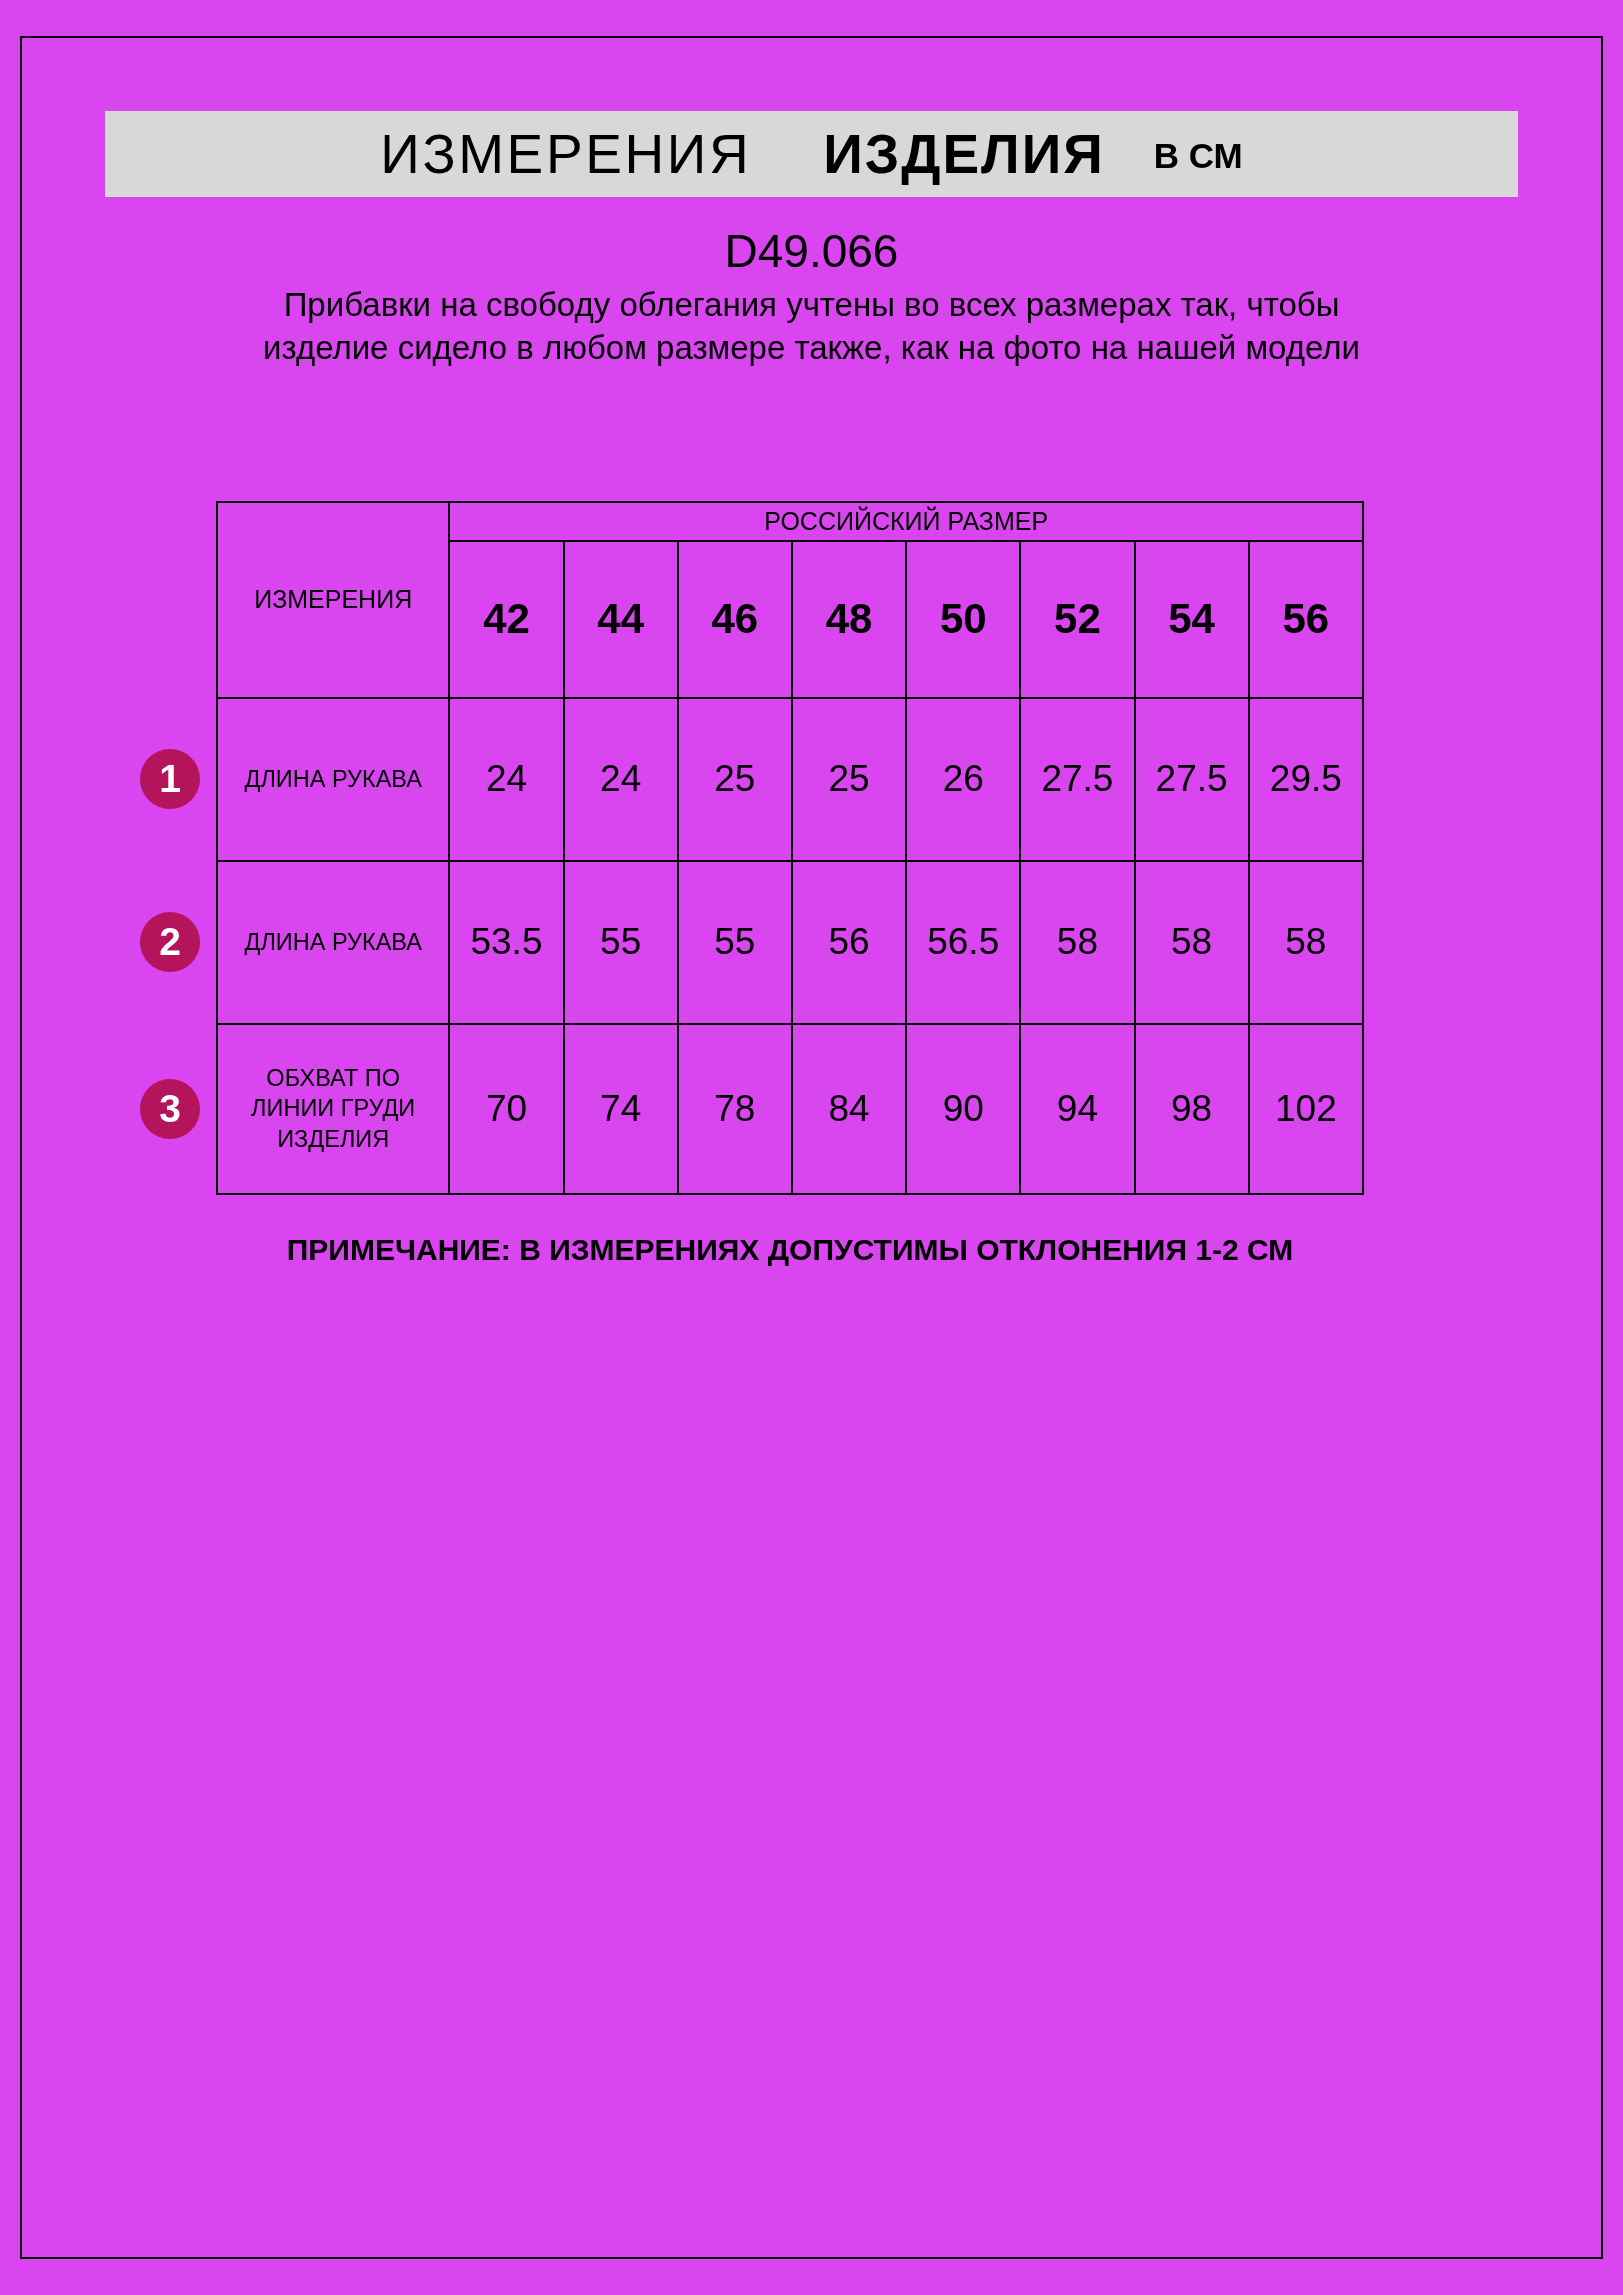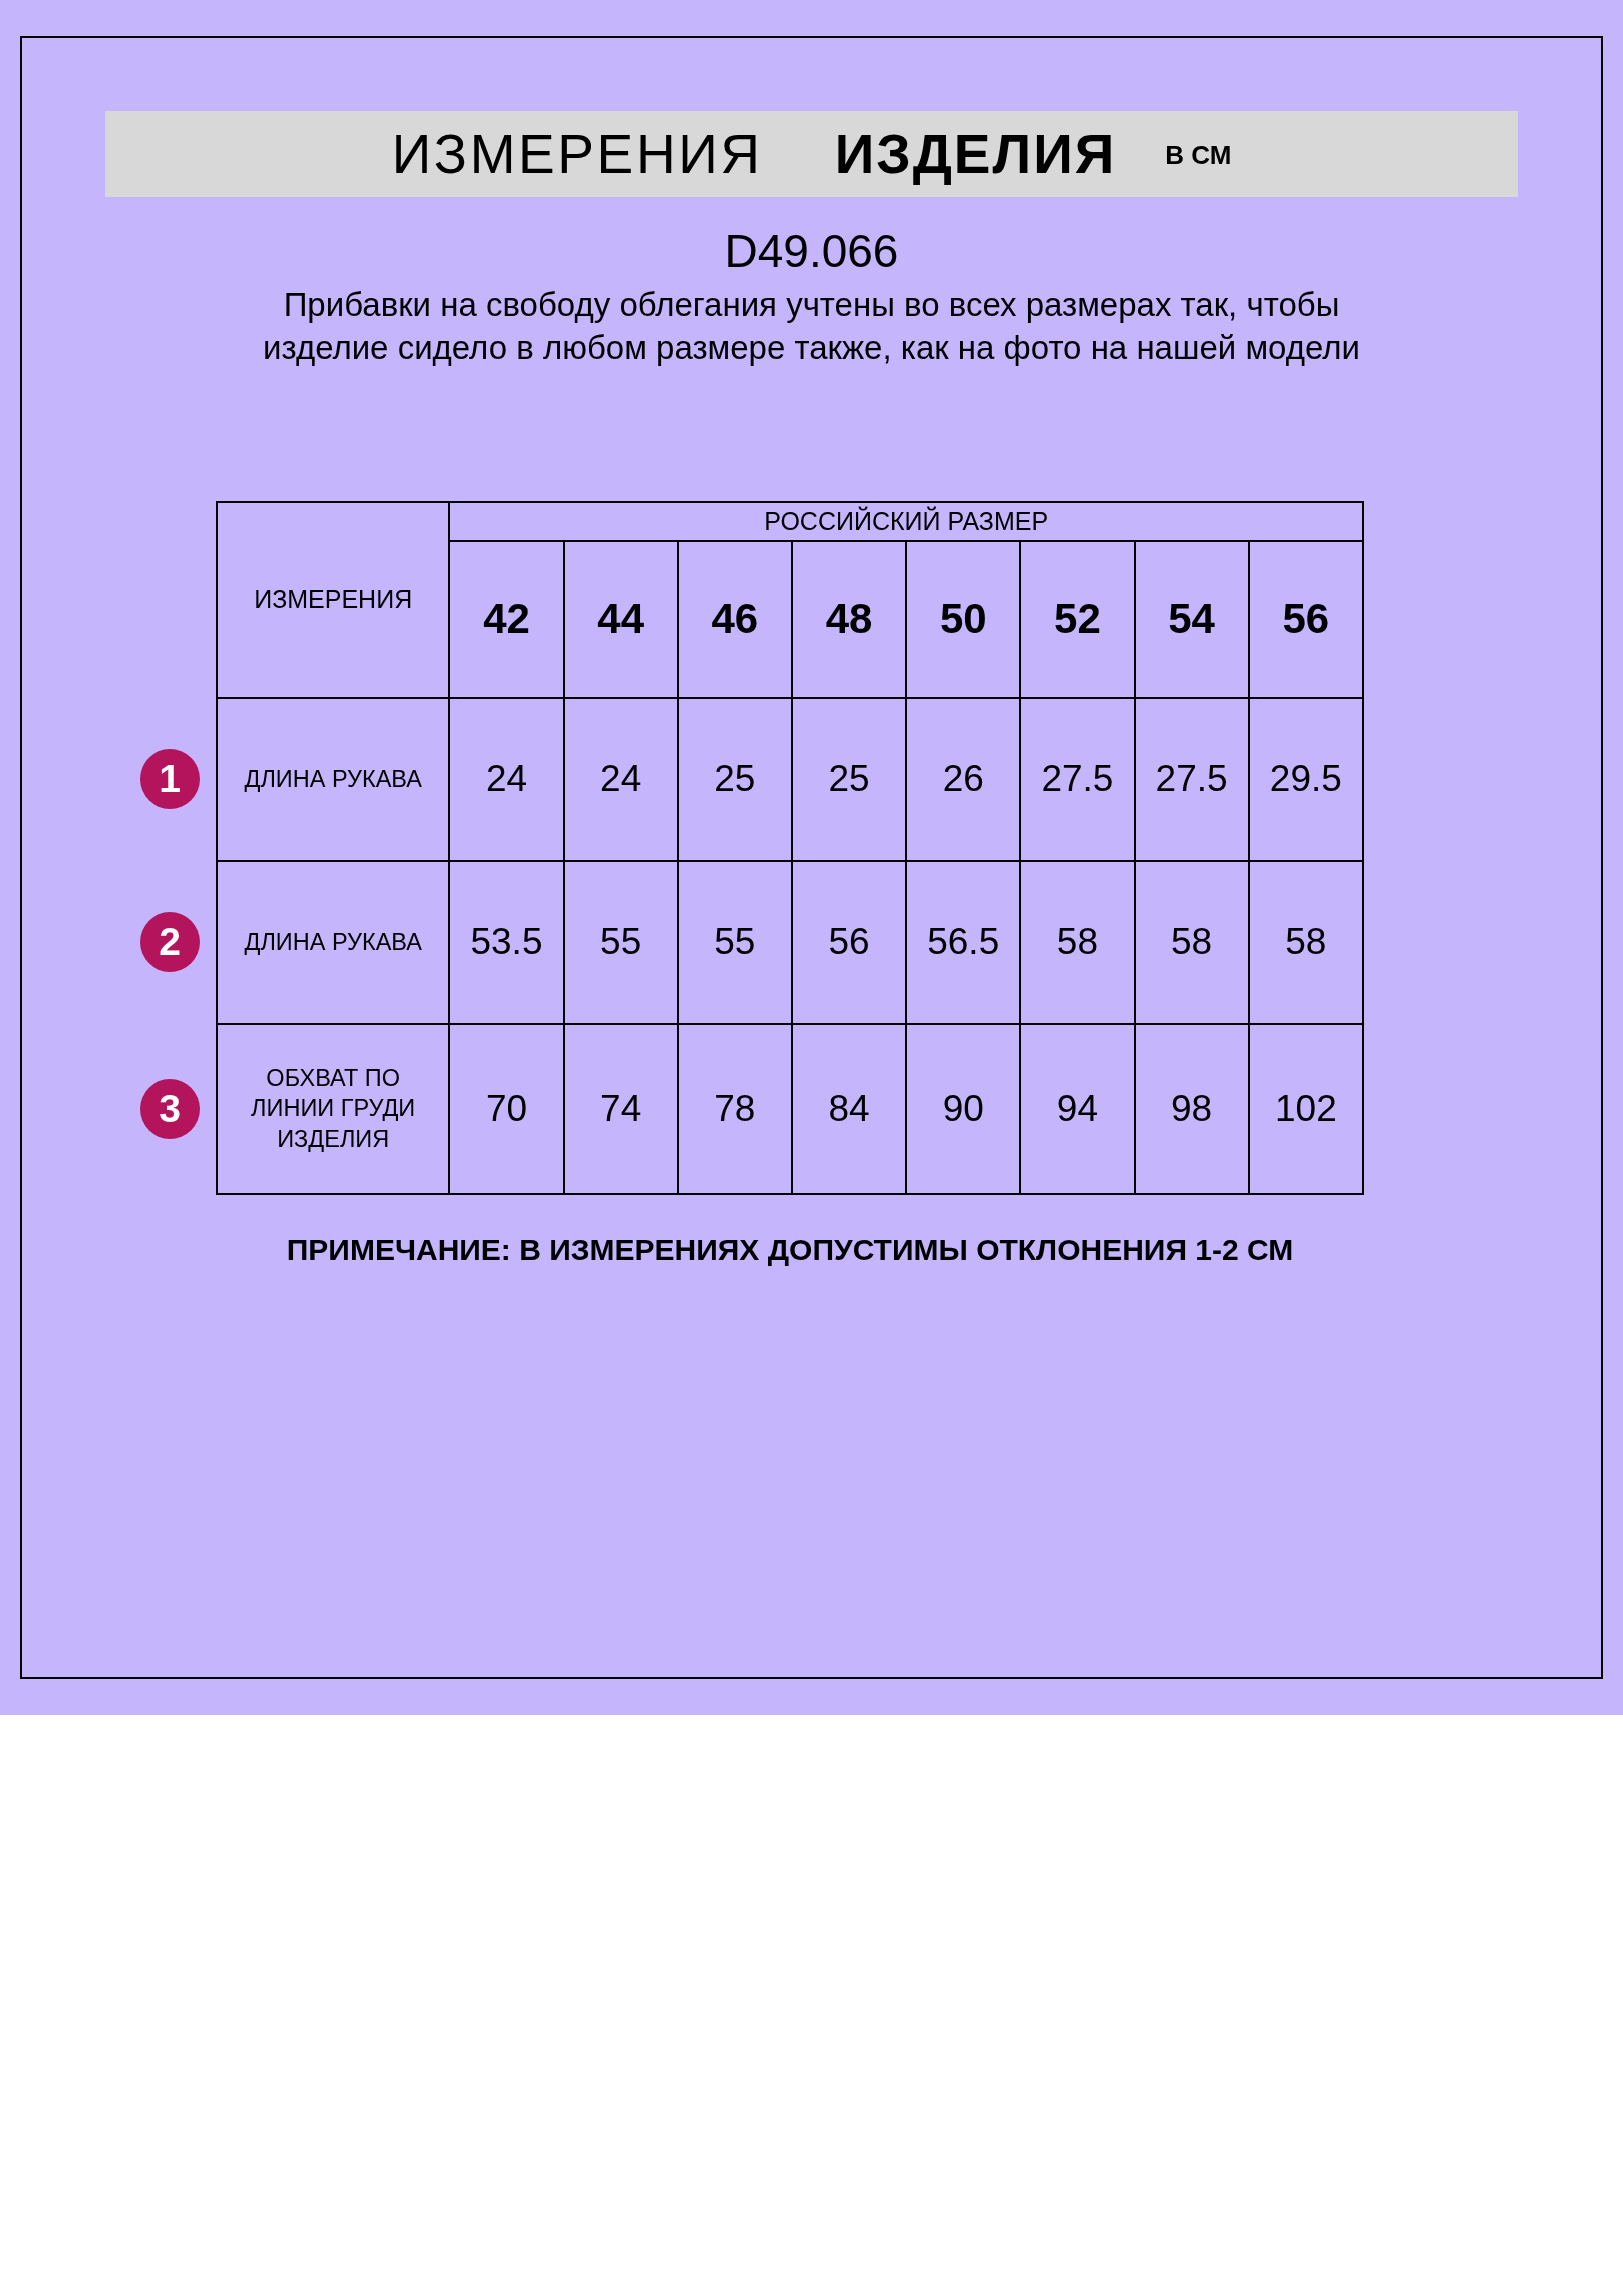--- a/index.html
+++ b/index.html
@@ -9,22 +9,22 @@
   }
   *{box-sizing:border-box;margin:0;padding:0;}
   html,body{background:#ffffff;}
   body{
     font-family:"Liberation Sans", sans-serif;
     color:#000;
   }
   .page{
     position:relative;
     width:1623px;
-    height:1715px;
-    background:#c4b5fd;
+    height:2295px;
+    background:#d946ef;
     overflow:hidden;
   }
   .page-frame{
     position:absolute;
     top:36px;bottom:36px;left:19.6px;right:19.6px;
     border:2px solid var(--border-color);
     pointer-events:none;
   }
   .header-bar{
     margin:111px auto 0;
@@ -40,21 +40,21 @@
     font-weight:400;
     letter-spacing:2.6px;
   }
   .title-bold{
     font-size:55px;
     font-weight:700;
     letter-spacing:2px;
     margin-left:72px;
   }
   .title-unit{
-    font-size:26px;
+    font-size:35px;
     font-weight:700;
     margin-left:49px;
     padding-top:3.9px;
   }
   .article{
     margin-top:27.5px;
     text-align:center;
     font-size:46px;
     line-height:1.15;
   }

